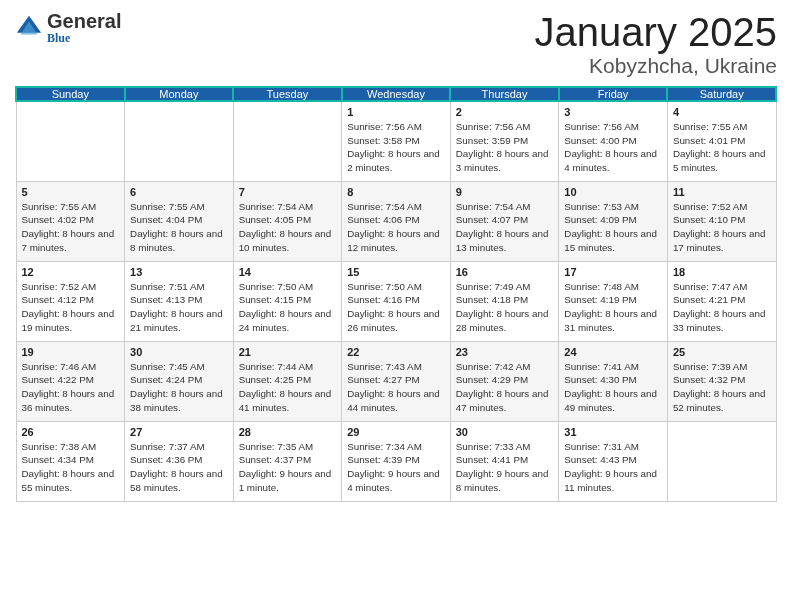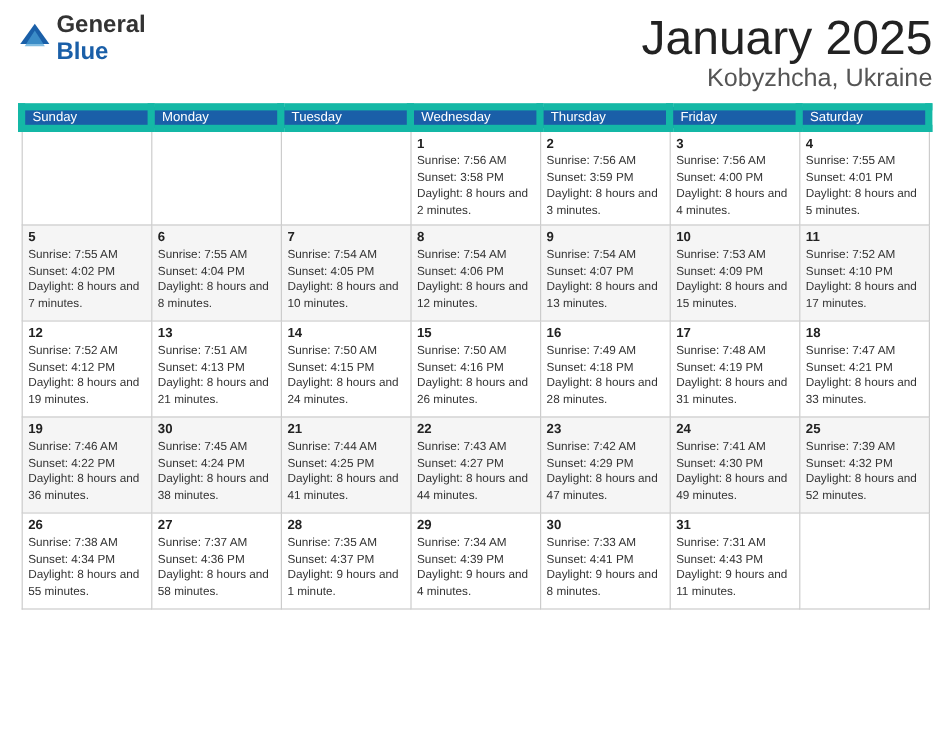--- a/index.html
+++ b/index.html
@@ -30,23 +30,24 @@
       display: flex;
       flex-direction: column;
       line-height: 1.1;
     }
     .logo-general {
       font-size: 20px;
       font-weight: bold;
       color: #333;
     }
     .logo-blue {
-      font-size: 20px;
+      font-size: 12px;
       font-weight: bold;
       color: #1a5fa8;
+      font-family: Liberation Serif, serif;
     }
     .logo-icon {
       width: 28px;
       height: 28px;
     }
     .title-block {
       text-align: right;
     }
     .title-month {
       font-size: 40px;
@@ -59,25 +60,25 @@
       color: #555;
     }
     .calendar {
       width: 100%;
       border-collapse: collapse;
       font-size: 10.5px;
     }
     .calendar th {
       background: #1a5fa8;
       color: #fff;
-      text-align: left;
+      text-align: center;
       padding: 0 6px;
       font-weight: normal;
       font-size: 11px;
-      border: 6px solid #14b8a6;
+      border: 2px solid #14b8a6;
     }
     .calendar td {
       vertical-align: top;
       border: 1px solid #ccc;
       padding: 4px 5px;
       width: calc(100% / 7);
       height: 80px;
       background: #fff;
     }
     .calendar tr:nth-child(even) td {

